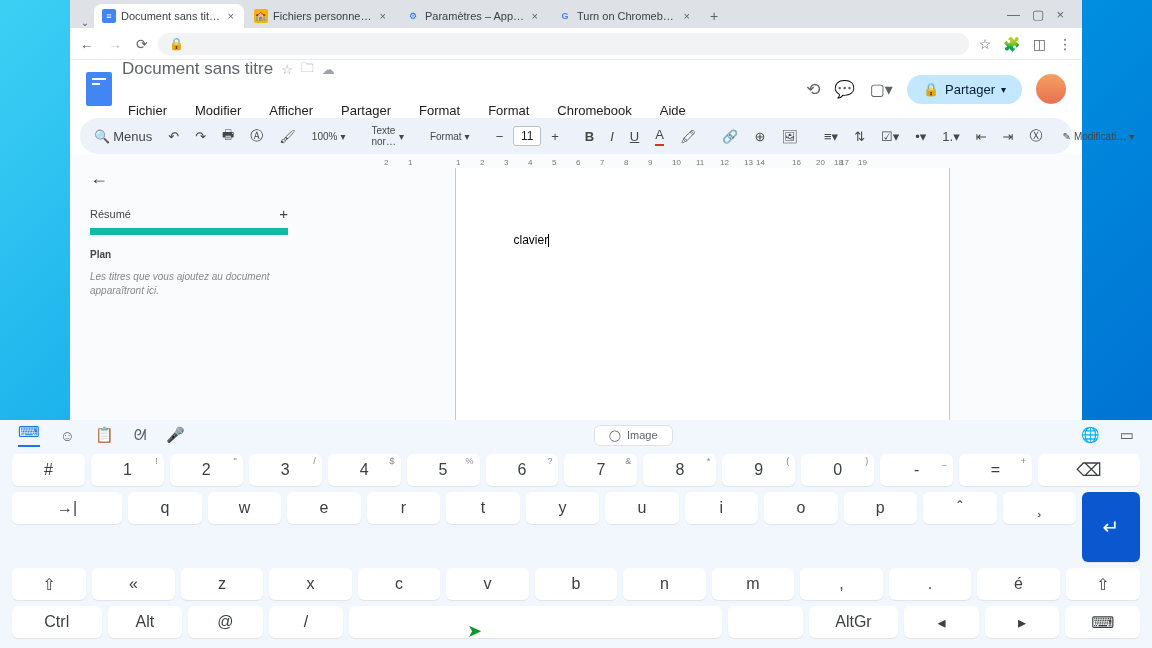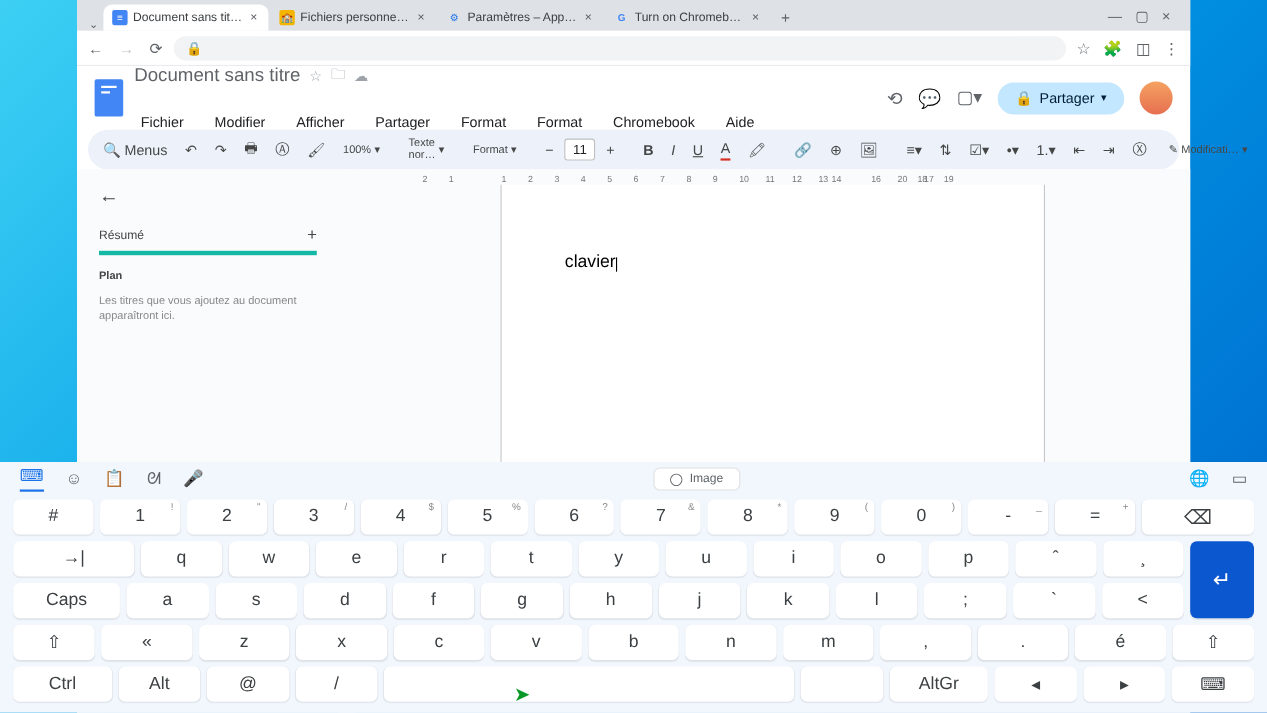--- a/index.html
+++ b/index.html
@@ -38,30 +38,30 @@
 .toolbar{height:36px;background:#edf2fa;border-radius:18px;margin:0 10px;display:flex;align-items:center;padding:0 8px;gap:4px;font-size:12px}
 .tbtn{padding:4px 6px;cursor:pointer;color:#444746;border-radius:4px;display:flex;align-items:center;gap:3px;font-size:13px}
 .tbtn.txt{font-size:10px}
 .tsep{width:1px;height:18px;background:#c7c7c7;margin:0 3px}
 .tinput{width:28px;border:1px solid #c0c0c0;border-radius:3px;text-align:center;font-size:12px;padding:2px;color:#1f1f1f}
 .tspacer{flex:1}
 .thl{border-bottom:2px solid #d93025;padding-bottom:2px}
 .docbody{flex:1;display:flex;background:#f9fbfc;overflow:hidden;position:relative}
 .sidebar{width:238px;padding:14px 20px}
 .sbback{font-size:18px;color:#444;cursor:pointer;margin-bottom:16px}
-.sbhead{display:flex;justify-content:space-between;font-size:11px;color:#444;border-bottom:4px solid #14b8a6;padding-bottom:6px;margin-bottom:14px;align-items:center}
+.sbhead{display:flex;justify-content:space-between;font-size:11px;color:#444;border-bottom:7px solid #14b8a6;padding-bottom:6px;margin-bottom:14px;align-items:center}
 .sbhead .plus{font-size:15px;cursor:pointer}
 .sbplan{font-size:10px;color:#444;font-weight:bold;margin-bottom:10px}
-.sbnote{font-size:10px;color:#888;line-height:1.4}
+.sbnote{font-size:10px;font-style:italic;color:#888;line-height:1.4}
 .vr{width:14px;background:#f9fbfc;position:relative;border-right:1px solid transparent}
 .docarea{flex:1;position:relative}
 .hruler{height:14px;background:#f9fbfc;position:relative;font-size:8px;color:#777;display:flex;align-items:flex-end;padding-left:50px;overflow:hidden}
 .hruler span{position:absolute;bottom:1px}
 .page{width:495px;background:#fff;margin:0 auto;height:300px;border:1px solid #c7c7c7;border-top:none;position:relative;padding:62px 58px}
-.page .text{font-size:16px;color:#000}
+.page .text{font-size:12px;color:#000}
 .cursor{display:inline-block;width:1px;height:13px;background:#000;vertical-align:text-bottom;animation:blink 1s infinite}
 @keyframes blink{50%{opacity:0}}
 .floatbtn{position:absolute;right:-1px;bottom:8px;width:18px;height:18px;border-radius:50% 0 0 50%;background:#fff;border:1px solid #ddd;display:flex;align-items:center;justify-content:center;font-size:10px;color:#5f6368;cursor:pointer}
 .kb{position:absolute;bottom:0;left:0;right:0;height:228px;background:#f2f6fd;display:flex;flex-direction:column}
 .kbtb{height:30px;display:flex;align-items:center;padding:0 18px;gap:20px}
 .kbtb .kico{color:#5f6368;cursor:pointer;font-size:15px}
 .kbtb .active{border-bottom:2px solid #1a73e8;padding-bottom:4px;color:#1a73e8}
 .kbtb .chip{margin:0 auto;background:#fff;border-radius:6px;padding:3px 14px;display:flex;gap:6px;align-items:center;font-size:11px;color:#5f6368;border:1px solid #e0e0e0}
 .kbtb .rgt{display:flex;gap:20px}
 .kbrows{flex:1;padding:4px 12px;display:flex;flex-direction:column;gap:6px}
@@ -297,35 +297,20 @@
             <div class="key w1">r</div>
             <div class="key w1">t</div>
             <div class="key w1">y</div>
             <div class="key w1">u</div>
             <div class="key w1">i</div>
             <div class="key w1">o</div>
             <div class="key w1">p</div>
             <div class="key w1">ˆ</div>
             <div class="key w1">¸</div>
           </div>
-          <div class="krow">
-            <div class="key caps">Caps</div>
-            <div class="key w1">a</div>
-            <div class="key w1">s</div>
-            <div class="key w1">d</div>
-            <div class="key w1">f</div>
-            <div class="key w1">g</div>
-            <div class="key w1">h</div>
-            <div class="key w1">j</div>
-            <div class="key w1">k</div>
-            <div class="key w1">l</div>
-            <div class="key w1">;</div>
-            <div class="key w1">`</div>
-            <div class="key w1">&lt;</div>
-          </div>
         </div>
       <div class="key enter">↵</div>
     </div>
     <div class="krow" id="kr4">
         <div class="key shift">⇧</div>
         <div class="key w1">«</div>
         <div class="key w1">z</div>
         <div class="key w1">x</div>
         <div class="key w1">c</div>
         <div class="key w1">v</div>

